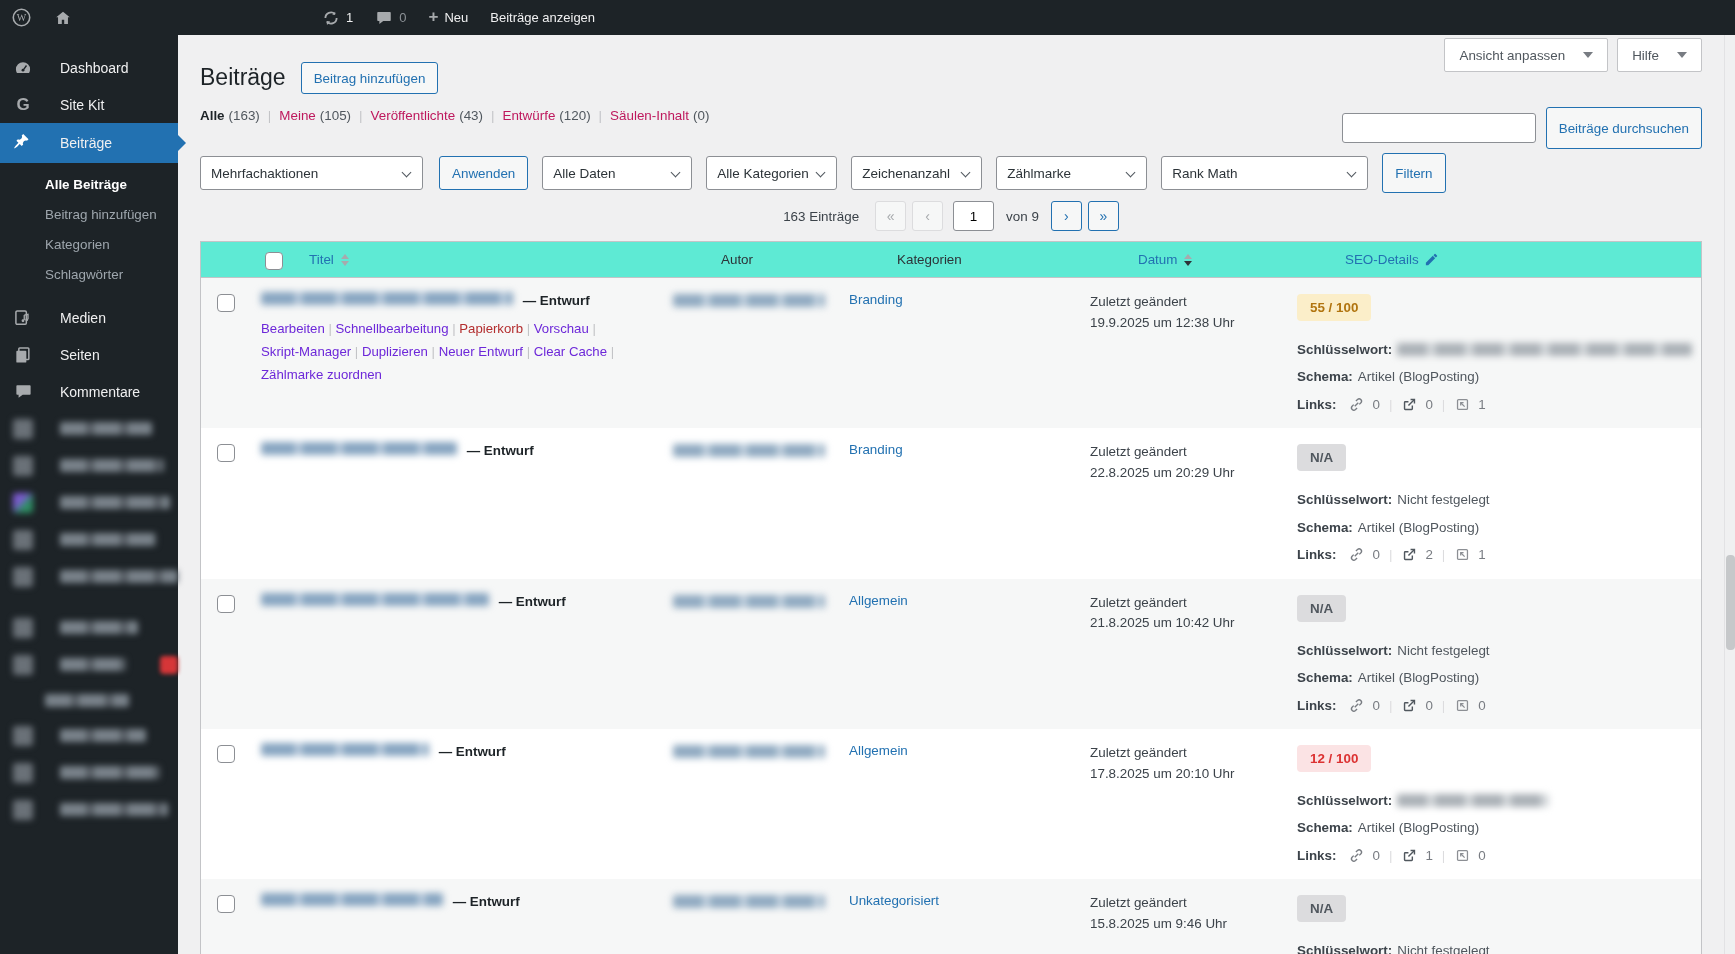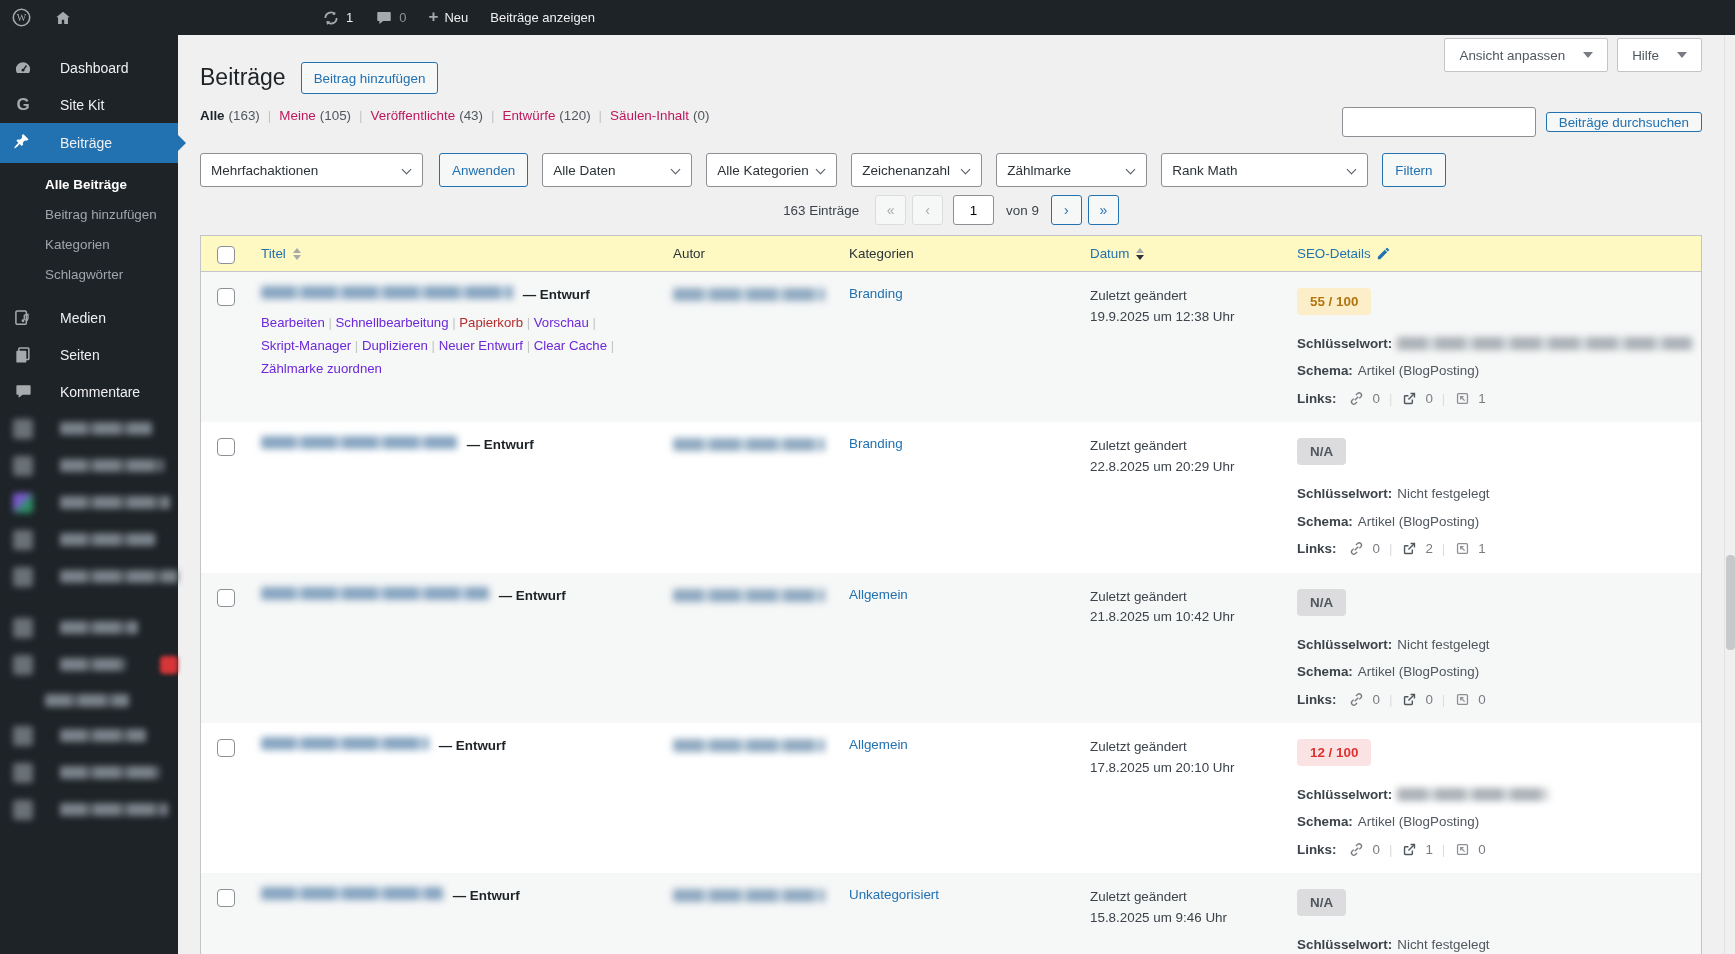--- a/index.html
+++ b/index.html
@@ -66,21 +66,21 @@
   }
 
   .subsubsub { margin-top:14px; font-size:13.4px; display:flex; align-items:center; flex-wrap:nowrap; }
   .view-link { color:#be185d; cursor:pointer; }
   .view-link.current { color:#1d2327; font-weight:700; cursor:default; }
   .view-count { color:#50575e; margin-left:4px; }
   .view-sep { color:#c3c4c7; margin:0 8px; }
 
   .search-box { position:absolute; top:72px; right:33px; display:flex; gap:10px; align-items:center; }
   .search-input { width:194px; height:30px; border:1px solid #8c8f94; border-radius:3px; background:#fff; padding:0 8px; font-size:13.4px; font-family:inherit; }
-  .btn-search { height:20px; }
+  .btn-search { height:42px; }
 
   .filterbar { margin-top:30px; display:flex; align-items:center; gap:14px; }
   .wpselect {
     position:relative; height:34px; background:#fff; border:1px solid #8c8f94; border-radius:3px;
     display:flex; align-items:center; padding:0 30px 0 10px; font-size:13.5px; color:#2c3338; cursor:pointer; white-space:nowrap;
   }
   .chev { position:absolute; right:12px; top:12px; width:7px; height:7px; border-right:1.6px solid #50575e; border-bottom:1.6px solid #50575e; transform:rotate(45deg); }
   .w-bulk { width:223px; } .w-dates { width:150px; } .w-cat { width:131px; }
   .w-chars { width:131px; } .w-zm { width:151px; } .w-rm { width:207px; }
   .gap-after-apply { margin-left:2px; }
@@ -94,21 +94,21 @@
   .page-btn.disabled { background:#f6f7f7; border:1px solid #dcdcde; color:#a7aaad; cursor:default; }
   .page-btn.enabled { background:#f6f7f7; border:1px solid #2271b1; color:#2271b1; }
   .page-input { width:41px; height:30px; border:1px solid #8c8f94; border-radius:3px; text-align:center; font-size:13.4px; font-family:inherit; margin:0 4px; }
   .of-label { margin:0 6px 0 2px; }
 
   
   .list-table { margin-top:10px; background:#fff; border:1px solid #c3c4c7; }
   .trow, .thead {
     display:grid; grid-template-columns:50px 412px 176px 241px 207px 1fr;
   }
-  .thead { border-bottom:1px solid #c3c4c7; background:#fef9c3; }
+  .thead { border-bottom:1px solid #c3c4c7; background:#5eead4;padding-left:48px; }
   .thead > div { padding:10px 10px; font-size:13.4px; color:#2c3338; display:flex; align-items:center; }
   .th-link { color:#2271b1; display:flex; align-items:center; gap:5px; cursor:pointer; }
   .sort { display:inline-flex; flex-direction:column; gap:2px; margin-left:2px; }
   .tri { width:0; height:0; border-left:4px solid transparent; border-right:4px solid transparent; }
   .tri.up { border-bottom:5px solid #a7aaad; }
   .tri.down { border-top:5px solid #a7aaad; }
   .sorted .tri.down { border-top-color:#2c3338; }
   .cb-col { padding:10px 0 0 16px !important; display:block !important; }
   .checkbox { display:inline-block; width:18px; height:18px; border:1px solid #8c8f94; border-radius:4px; background:#fff; cursor:pointer; }
 
@@ -399,21 +399,21 @@
         <span class="chev"></span>
     </div>
     <div class="wpselect w-zm">
       <span>Zählmarke</span>
         <span class="chev"></span>
     </div>
     <div class="wpselect w-rm">
       <span>Rank Math</span>
         <span class="chev"></span>
     </div>
-    <button class="btn-secondary" style="height:34px">Filtern</button>
+    <button class="btn-secondary" style="height:40px">Filtern</button>
   </div>
 
   <div class="tablenav">
     <span class="displaying-num">163 Einträge</span>
     <span class="page-btn disabled">«</span>
     <span class="page-btn disabled">‹</span>
     <input class="page-input" value="1" style="">
     <span class="of-label">von 9</span>
     <span class="page-btn enabled">›</span>
     <span class="page-btn enabled">»</span>

